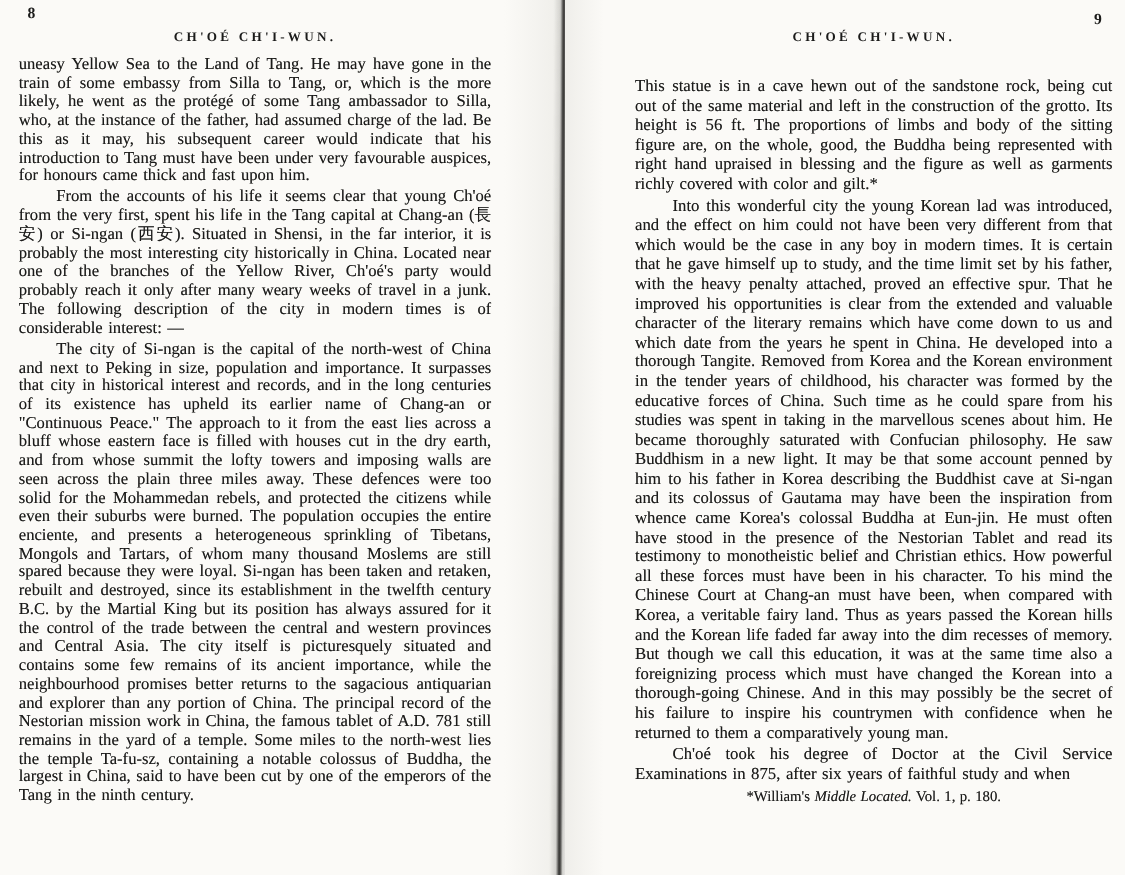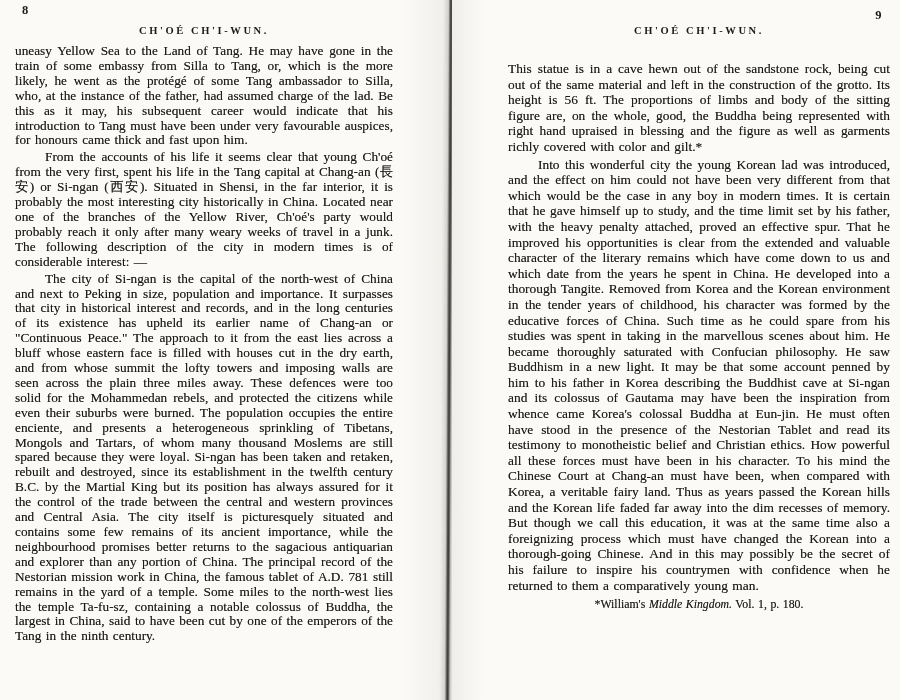--- a/index.html
+++ b/index.html
@@ -125,19 +125,20 @@
   </div>
 
   <div class="gutter"></div>
 
   <div id="right-page" class="page">
     <div class="running-header">CH'OÉ CH'I-WUN.</div>
     <div class="folio">9</div>
     <div class="text-block">
       <p>This statue is in a cave hewn out of the sandstone rock, being cut out of the same material and left in the construction of the grotto. Its height is 56 ft. The proportions of limbs and body of the sitting figure are, on the whole, good, the Buddha being represented with right hand upraised in blessing and the figure as well as garments richly covered with color and gilt.*</p>
       <p class="indented">Into this wonderful city the young Korean lad was introduced, and the effect on him could not have been very different from that which would be the case in any boy in modern times. It is certain that he gave himself up to study, and the time limit set by his father, with the heavy penalty attached, proved an effective spur. That he improved his opportunities is clear from the extended and valuable character of the literary remains which have come down to us and which date from the years he spent in China. He developed into a thorough Tangite. Removed from Korea and the Korean environment in the tender years of childhood, his character was formed by the educative forces of China. Such time as he could spare from his studies was spent in taking in the marvellous scenes about him. He became thoroughly saturated with Confucian philosophy. He saw Buddhism in a new light. It may be that some account penned by him to his father in Korea describing the Buddhist cave at Si-ngan and its colossus of Gautama may have been the inspiration from whence came Korea's colossal Buddha at Eun-jin. He must often have stood in the presence of the Nestorian Tablet and read its testimony to monotheistic belief and Christian ethics. How powerful all these forces must have been in his character. To his mind the Chinese Court at Chang-an must have been, when compared with Korea, a veritable fairy land. Thus as years passed the Korean hills and the Korean life faded far away into the dim recesses of memory. But though we call this education, it was at the same time also a foreignizing process which must have changed the Korean into a thorough-going Chinese. And in this may possibly be the secret of his failure to inspire his countrymen with confidence when he returned to them a comparatively young man.</p>
+      <p class="indented">Ch'oé took his degree of Doctor at the Civil Service Examinations in 875, after six years of faithful study and when</p>
       <div class="footnote">
-        <span>*William's </span><span class="italic">Middle Kingdom.</span><span> Vol. 1, p. 180.</span>
+        <span>*William's </span><span class="italic">Middle Located.</span><span> Vol. 1, p. 180.</span>
       </div>
     </div>
   </div>
 
 </div>
 
 </body></html>

